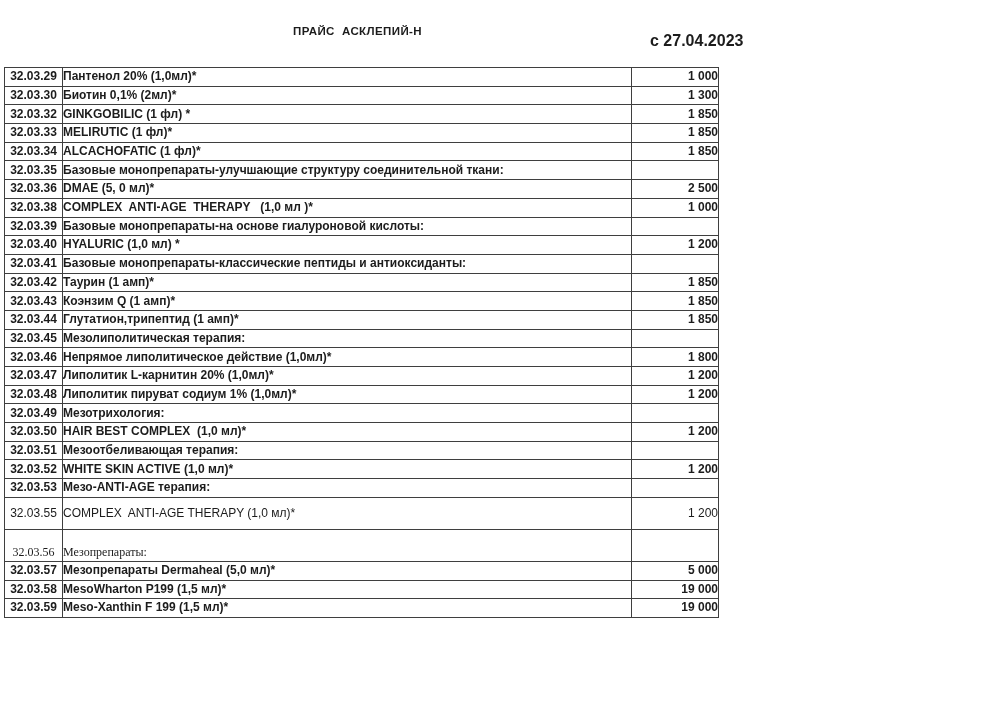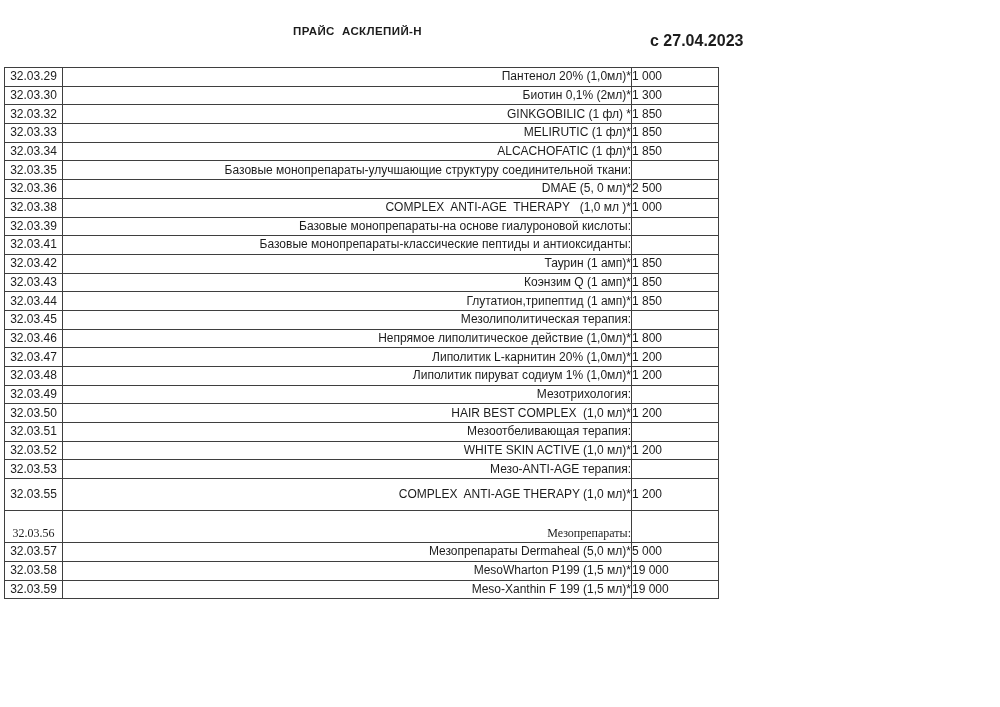--- a/index.html
+++ b/index.html
@@ -38,26 +38,26 @@
     table-layout: fixed;
   }
   table.price-table td {
     border: 1px solid #3f3f3f;
     font-size: 12px;
     line-height: 1.1;
     padding: 0;
     overflow: hidden;
     vertical-align: middle;
   }
-  tr.row-std  { height: 18.7px; }
+  tr.row-std  { height: 18.7px; font-weight: bold; }
   tr.row-tall { height: 32px; margin-top: 29px; }
   tr.valign-bottom td { vertical-align: bottom; padding-bottom: 2px; font-family: Liberation Serif, serif; }
   td.code-cell  { text-align: center; white-space: pre; }
-  td.name-cell  { text-align: right; padding-left: 4px; white-space: pre; }
-  td.price-cell { text-align: left; padding-right: 7px; white-space: pre; }
+  td.name-cell  { text-align: left; padding-left: 4px; white-space: pre; }
+  td.price-cell { text-align: right; padding-right: 7px; white-space: pre; }
 </style>
 </head>
 <body>
 
 <div class="page">
   <div class="doc-title">ПРАЙС  АСКЛЕПИЙ-Н</div>
   <div class="doc-date">с 27.04.2023</div>
 
   <table class="price-table">
     <colgroup>
@@ -105,20 +105,25 @@
           <td class="code-cell">32.03.38</td>
           <td class="name-cell">COMPLEX  ANTI-AGE  THERAPY   (1,0 мл )*</td>
           <td class="price-cell">1 000</td>
         </tr>
         <tr class="row-std">
           <td class="code-cell">32.03.39</td>
           <td class="name-cell">Базовые монопрепараты-на основе гиалуроновой кислоты:</td>
           <td class="price-cell"></td>
         </tr>
         <tr class="row-std">
+          <td class="code-cell">32.03.40</td>
+          <td class="name-cell">HYALURIC (1,0 мл) *</td>
+          <td class="price-cell">1 200</td>
+        </tr>
+        <tr class="row-std">
           <td class="code-cell">32.03.41</td>
           <td class="name-cell">Базовые монопрепараты-классические пептиды и антиоксиданты:</td>
           <td class="price-cell"></td>
         </tr>
         <tr class="row-std">
           <td class="code-cell">32.03.42</td>
           <td class="name-cell">Таурин (1 амп)*</td>
           <td class="price-cell">1 850</td>
         </tr>
         <tr class="row-std">

